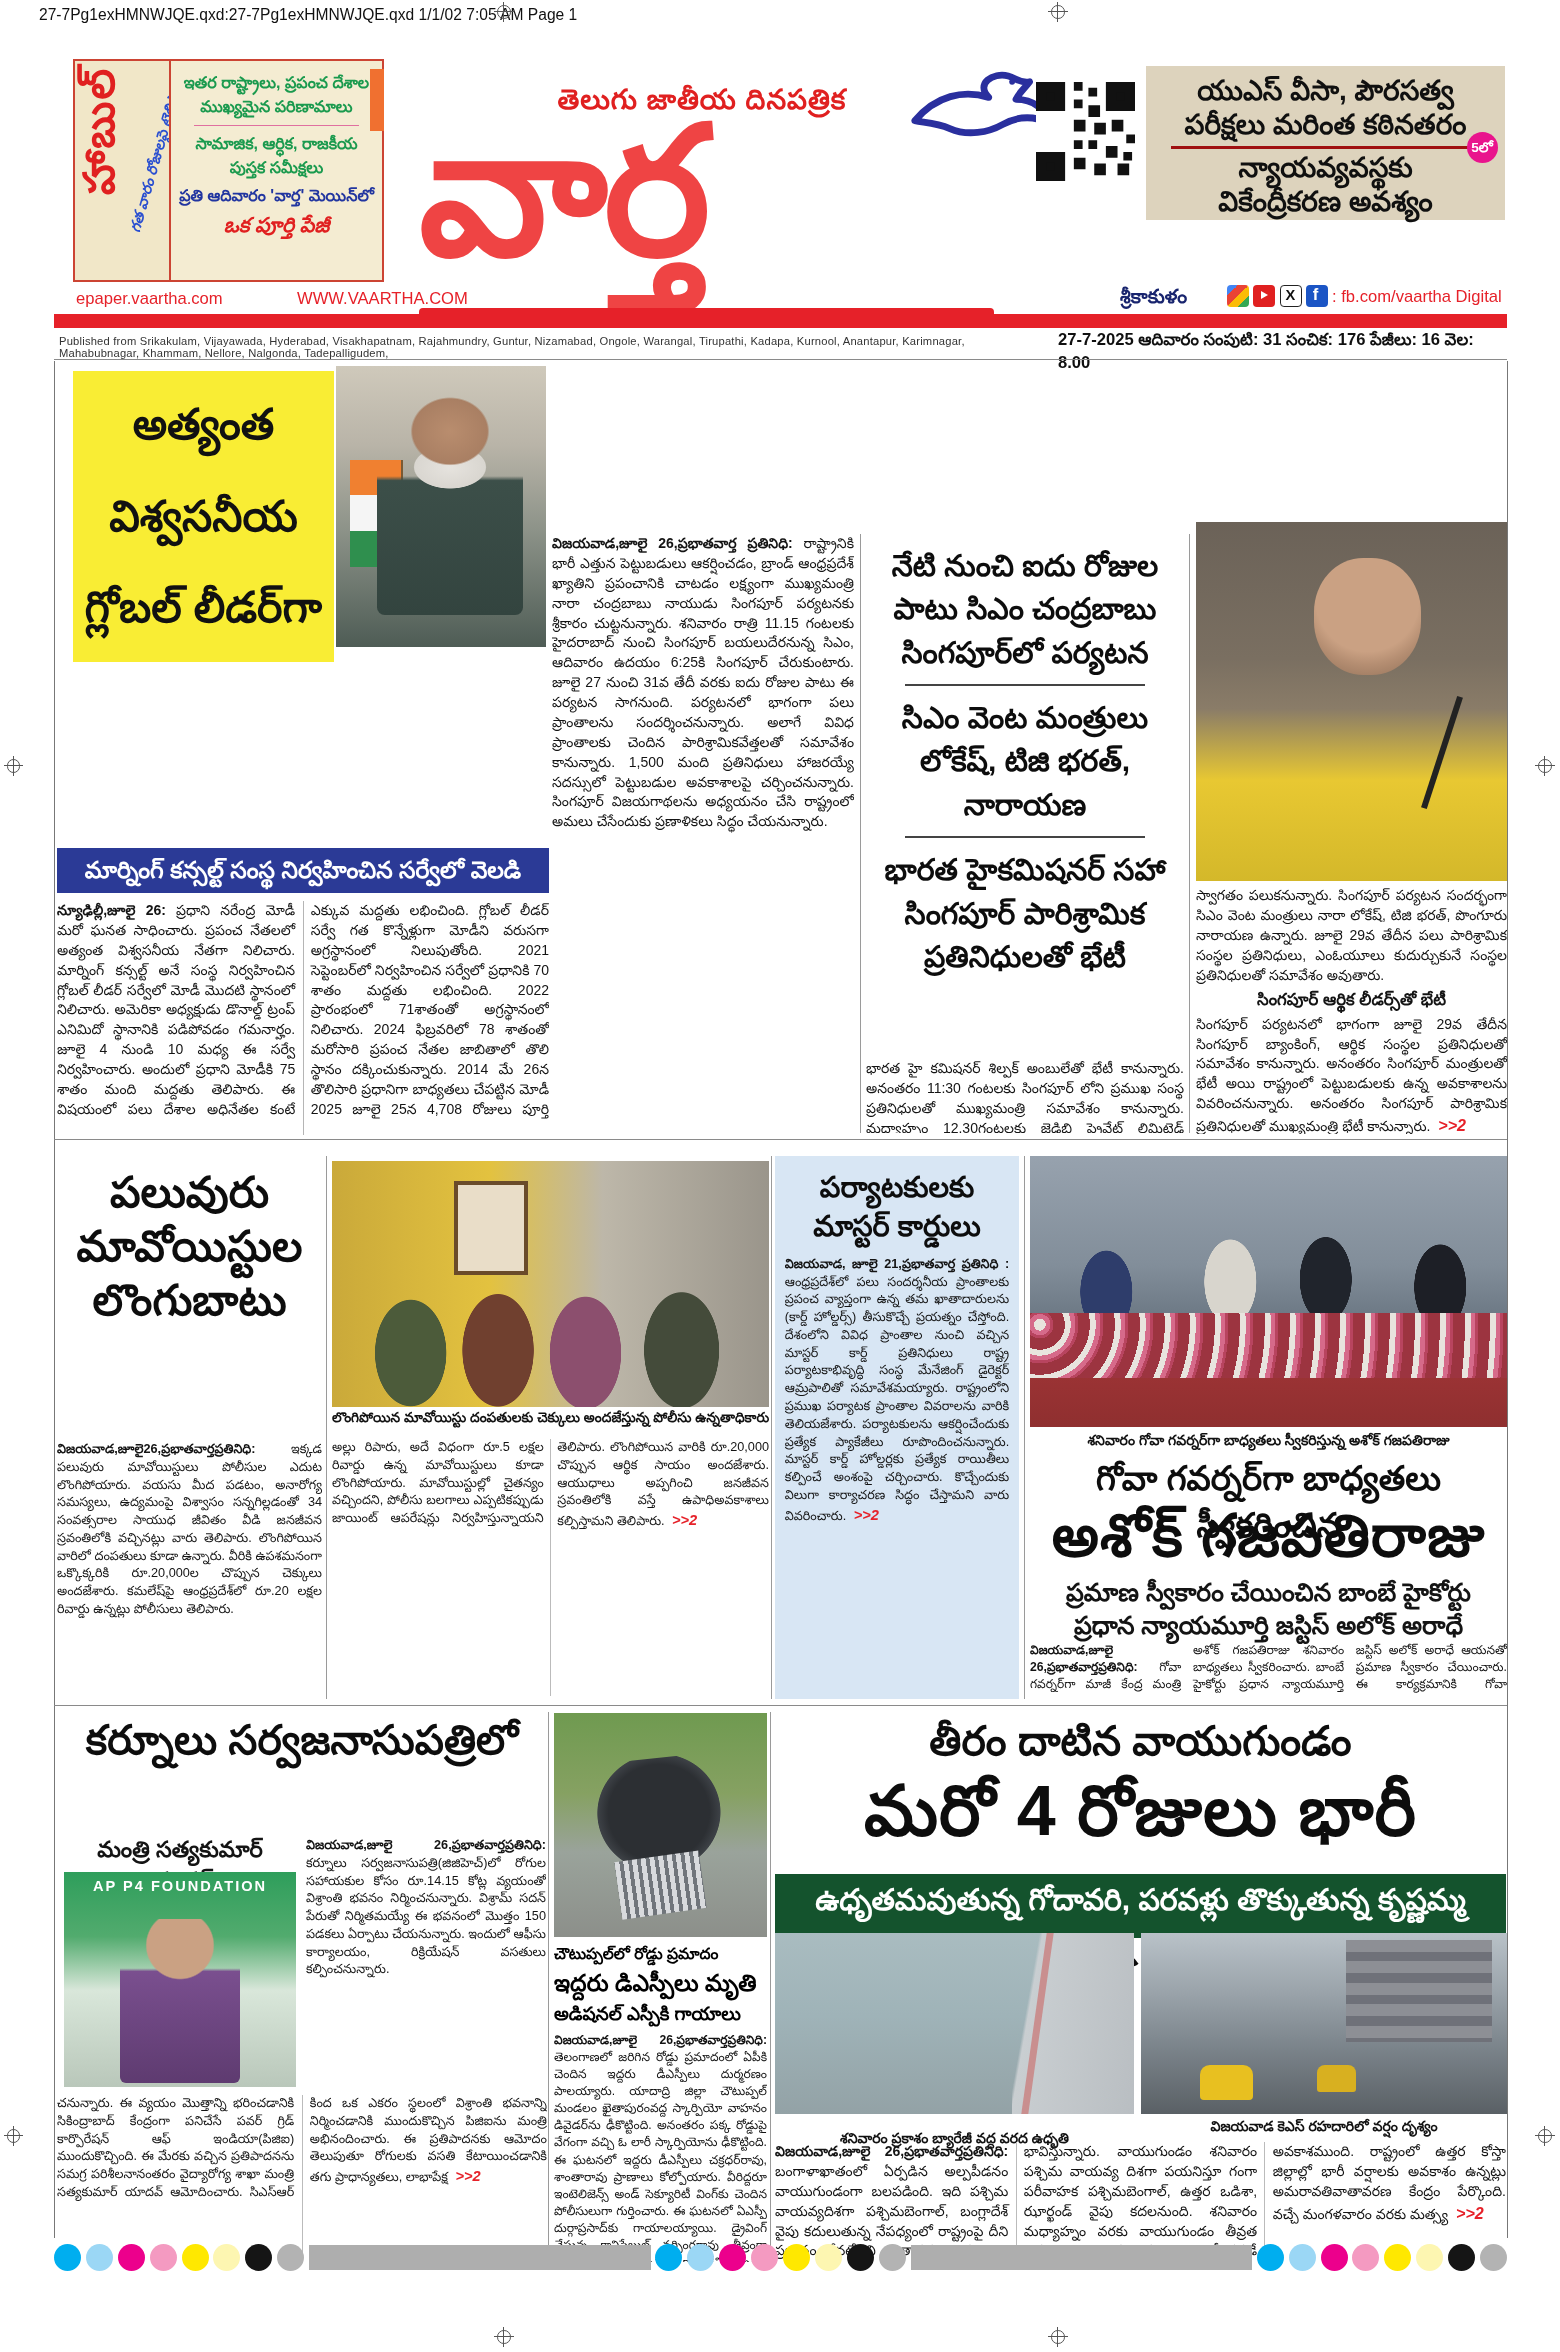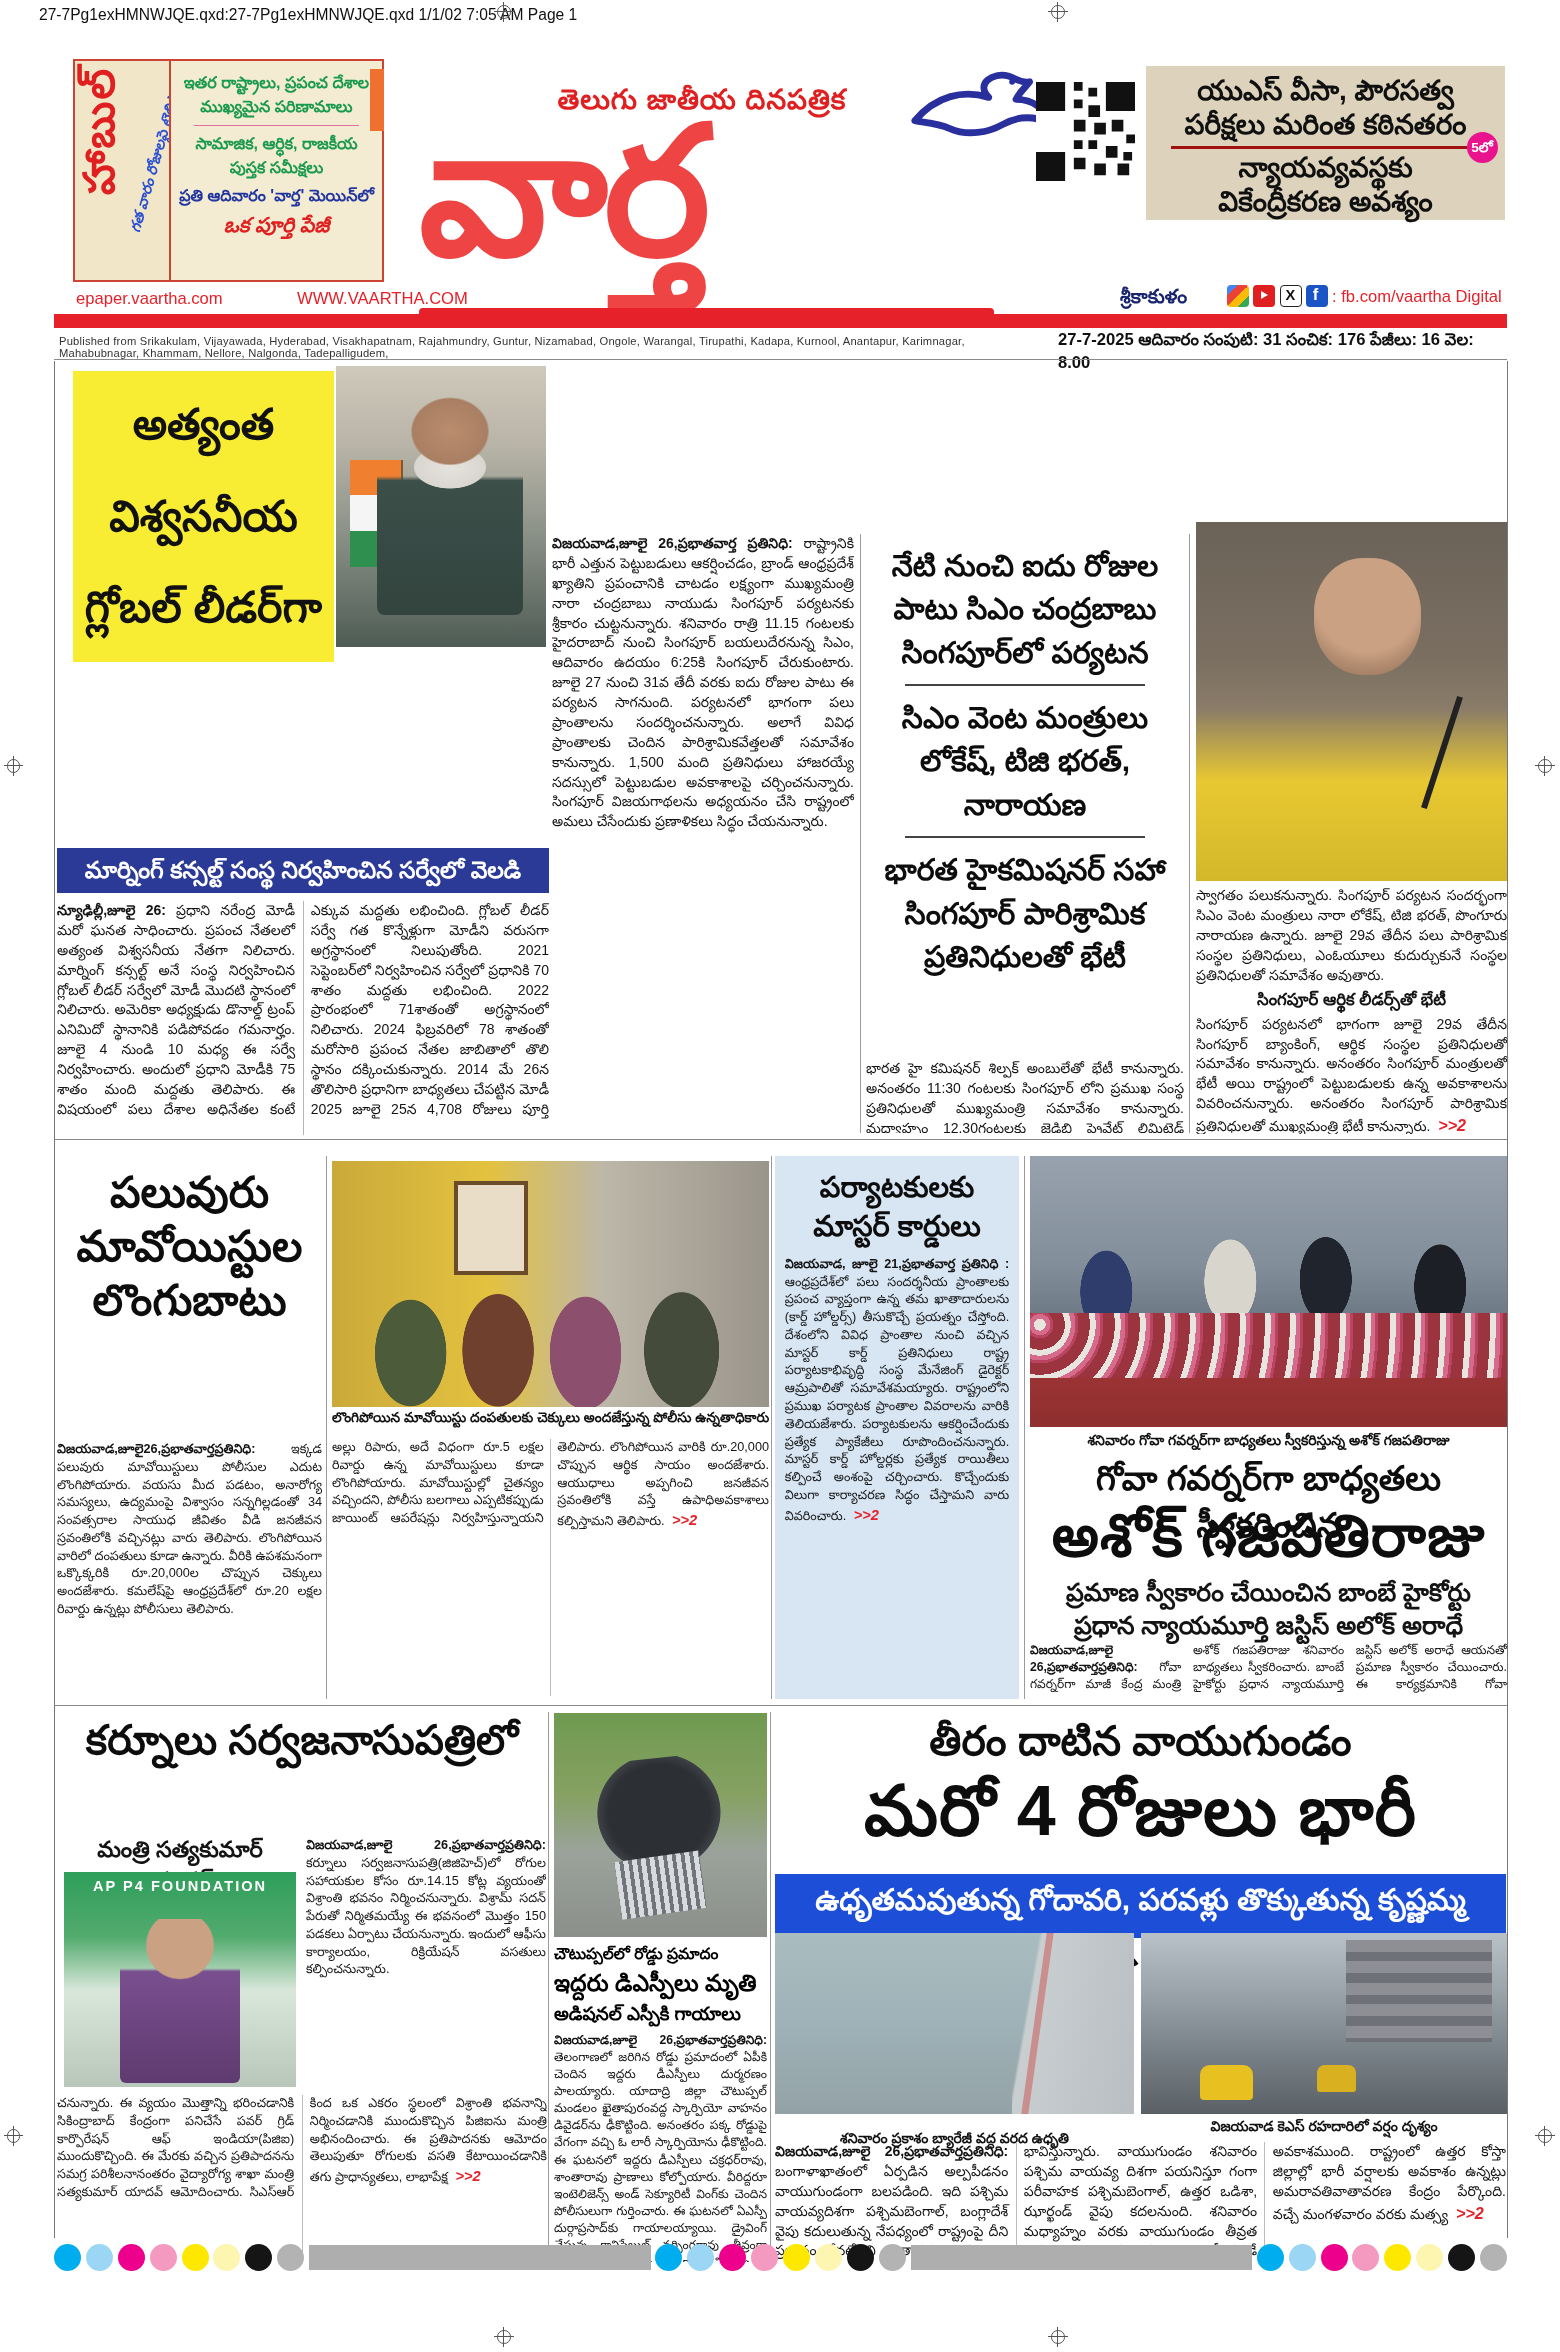--- a/index.html
+++ b/index.html
@@ -58,21 +58,21 @@
   .kickerbox{left:73px;top:371px;width:261px;height:275px;background:#f9ed34;display:flex;flex-direction:column;justify-content:space-around;padding:7.8px 0;}
   .kickerbox div{font-weight:bold;font-size:43px;color:#111;text-align:center;line-height:1.1;}
   .modi-h{left:57px;top:648px;width:492px;height:191px;font-weight:bold;font-size:86px;color:#0d0d0d;text-align:center;line-height:185px;letter-spacing:2px;}
   .blue-strap{left:57px;top:848px;width:492px;height:45px;background:#2b3a96;color:#fff;font-weight:bold;font-size:23.4px;text-align:center;line-height:45px;overflow:hidden;}
   .modi-body{left:57px;top:901px;width:492px;height:234px;column-count:2;column-gap:15.6px;column-rule:1px solid #b5b5b5;}
   .invest-h{left:548px;top:363px;width:959px;height:166px;background:#e2ebf4;color:#ae2f8d;font-weight:bold;font-size:109px;text-align:center;line-height:161px;letter-spacing:0px;
             text-shadow:2px 2px 0 #fff,-2px -2px 0 #fff,2px -2px 0 #fff,-2px 2px 0 #fff,3.9px 3.9px 2.9px rgba(0,0,0,0.35);}
   .deck{left:866px;top:538px;width:318px;}
   .deck div{font-weight:bold;font-size:30px;line-height:1.45;color:#0d0d0d;text-align:center;padding:5.9px 0;}
   .deck .dr{height:2px;background:#444;margin:3.9px 39px;padding:0;}
-  .cyan-strap{left:775px;top:1874px;width:731px;height:64px;background:#1d4ed8;color:#fff;font-weight:bold;font-size:30px;text-align:center;line-height:51px;overflow:hidden;}
+  .cyan-strap{left:775px;top:1874px;width:731px;height:64px;background:#14532d;color:#fff;font-weight:bold;font-size:30px;text-align:center;line-height:51px;overflow:hidden;}
   
   .m1h div{font-weight:bold;font-size:43px;color:#0d0d0d;text-align:center;line-height:1.25;}
   .m1s{font-weight:bold;font-size:21.5px;color:#141414;text-align:center;line-height:1.35;}
   .mcpanel{left:775px;top:1156px;width:244px;height:543px;background:#d8e6f4;box-sizing:border-box;padding:11.7px 9.8px;}
   .mch{font-weight:bold;font-size:29px;color:#0d0d0d;text-align:center;line-height:1.35;}
   .goa-kicker{font-weight:bold;font-size:34px;color:#0d0d0d;text-align:center;}
   .goa-h{font-weight:bold;font-size:59px;color:#0d0d0d;text-align:center;letter-spacing:1px;}
   .goa-sub{font-weight:bold;font-size:25px;color:#141414;text-align:center;line-height:1.5;}
   
   .kur-h div{font-weight:bold;font-size:41px;color:#0d0d0d;text-align:center;line-height:1.3;}

